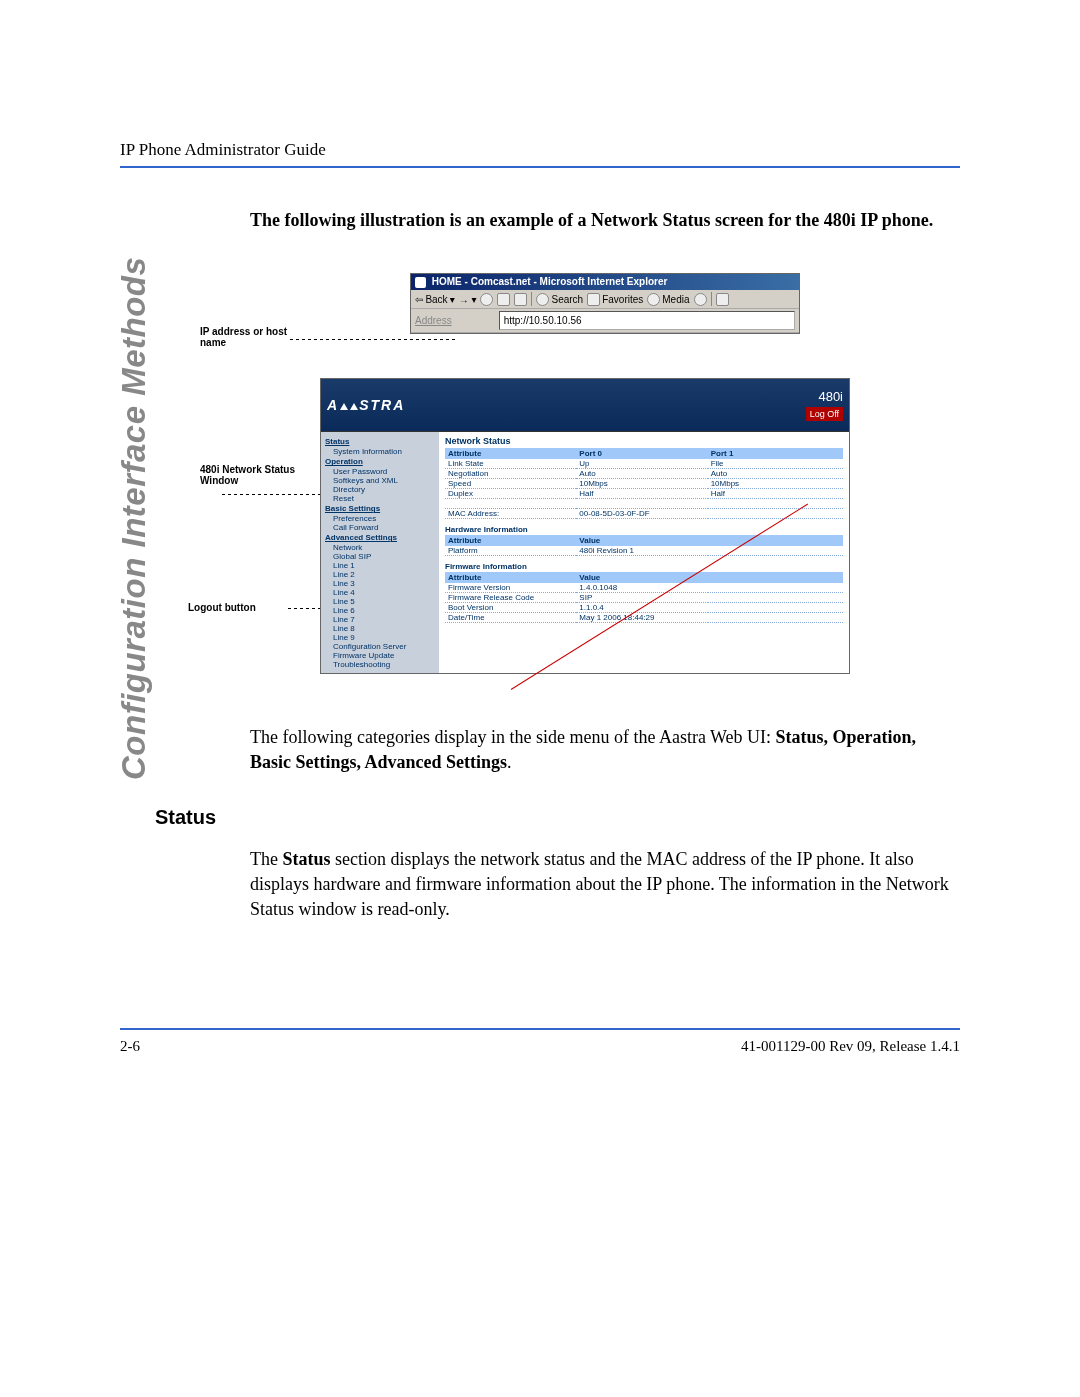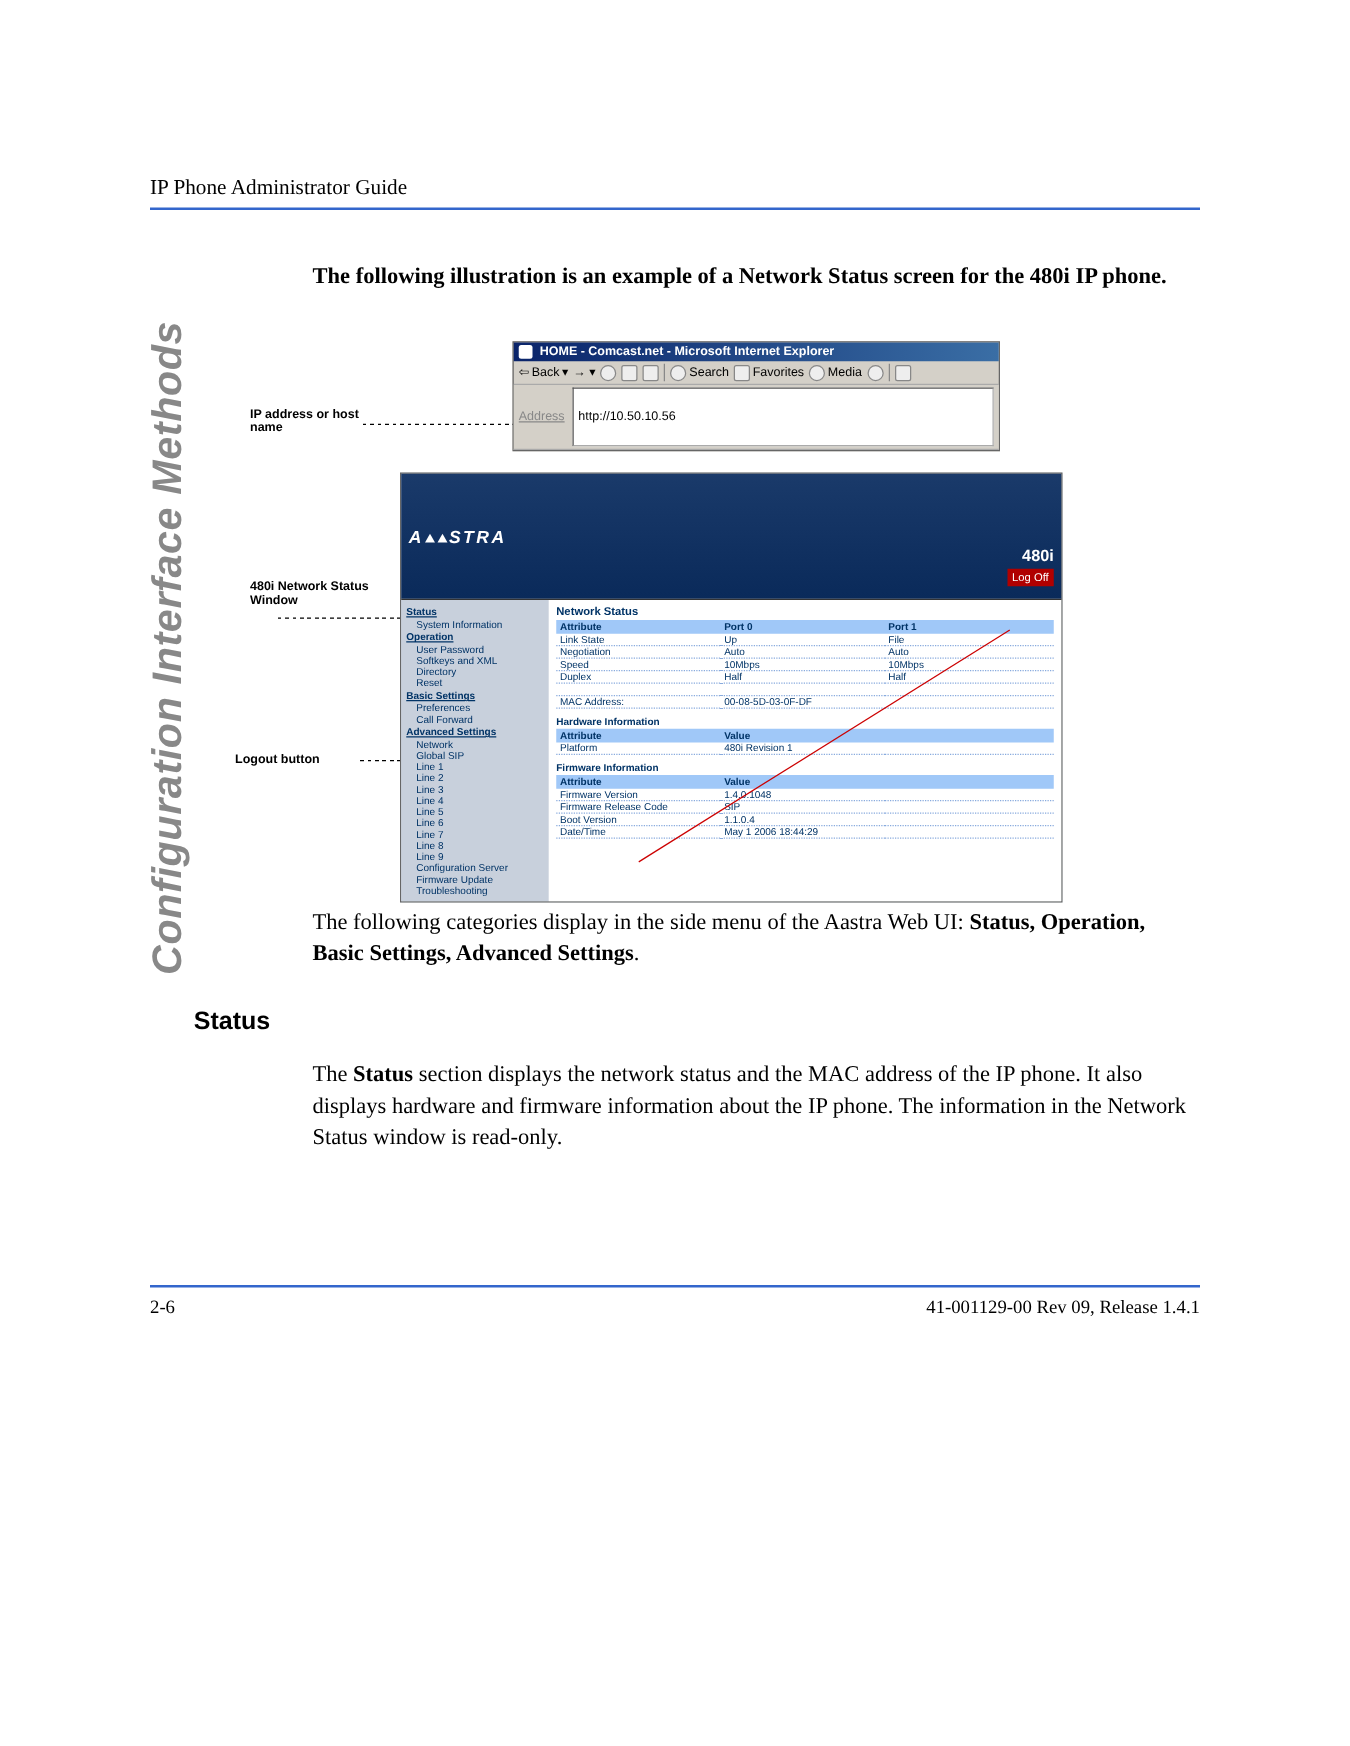--- a/index.html
+++ b/index.html
@@ -15,28 +15,28 @@
     .callout-line { position: absolute; background: repeating-linear-gradient(to right, #000 0 3px, transparent 3px 6px); height: 1px; }
     .browser-window { position: absolute; left: 250px; top: 0; width: 390px; background: #d4d0c8; border: 1px solid #666; font-family: "Tahoma", Arial, sans-serif; font-size: 10px; }
     .browser-titlebar { background: linear-gradient(to right, #0a246a, #3a6ea5); color: #fff; padding: 2px 4px; font-size: 10px; font-weight: bold; }
     .browser-titlebar .ie-icon { display: inline-block; width: 11px; height: 11px; background: #fff; border-radius: 2px; margin-right: 3px; vertical-align: middle; }
     .browser-menubar { padding: 2px 4px; background: #d4d0c8; border-bottom: 1px solid #aaa; }
     .browser-menubar span { margin-right: 10px; color: #000; }
     .browser-toolbar { padding: 2px 4px; border-bottom: 1px solid #aaa; display: flex; align-items: center; gap: 4px; }
     .tb-btn { display: inline-flex; align-items: center; gap: 2px; color: #000; }
     .tb-icon { width: 13px; height: 13px; border: 1px solid #888; border-radius: 50%; background: #eee; display: inline-block; }
     .tb-sep { width: 1px; height: 14px; background: #888; }
-    .browser-addrbar { padding: 2px 4px; display: flex; align-items: center; background: #d4d0c8; border-bottom: 1px solid #aaa; }
+    .browser-addrbar { padding: 2px 4px; display: flex; align-items: center; background: #d4d0c8; border-bottom: 1px solid #aaa; gap: 41px; }
     .addr-label { color: #888; text-decoration: underline; margin-right: 6px; }
-    .addr-value { background: #fff; border: 1px inset #aaa; padding: 17px 4px; flex: 1; }
+    .addr-value { background: #fff; border: 1px inset #aaa; padding: 3px 4px; flex: 1; }
     .aastra-panel { position: absolute; left: 160px; top: 105px; width: 530px; background: #d8dde4; border: 1px solid #666; font-family: Arial, sans-serif; font-size: 9px; }
     .aastra-header { background: linear-gradient(to bottom, #1a3a6a, #0a2a5a); color: #fff; padding: 10px 6px; display: flex; align-items: center; justify-content: space-between; border-bottom: 1px solid #333; }
     .aastra-logo { font-family: Arial, sans-serif; font-weight: bold; font-style: italic; letter-spacing: 2px; font-size: 14px; color: #fff; }
     .aastra-logo .tri { display: inline-block; width: 0; height: 0; border-left: 4px solid transparent; border-right: 4px solid transparent; border-bottom: 7px solid #fff; margin: 0 1px; }
-    .aastra-model { font-weight: bold; font-size: 13px; text-align: right; margin-top: 48px; }
+    .aastra-model { font-weight: normal; font-size: 13px; text-align: right; }
     .aastra-logoff { background: #b00000; color: #fff; font-size: 9px; padding: 2px 4px; margin-top: 3px; display: inline-block; }
     .aastra-body { display: flex; }
     .sidebar { width: 118px; background: #c8d0dc; padding: 4px 2px; font-size: 8px; }
     .sb-head { color: #003366; font-weight: bold; text-decoration: underline; padding: 1px 2px; cursor: pointer; }
     .sb-item { color: #003366; padding: 0px 2px 0px 10px; cursor: pointer; }
     .content { flex: 1; background: #fff; padding: 4px 6px; }
     .content-title { font-weight: bold; font-size: 9px; color: #003366; margin-bottom: 2px; }
     .tbl { width: 100%; border-collapse: collapse; font-size: 8px; margin-bottom: 6px; }
     .tbl th { background: #a0c8f8; color: #003366; font-weight: bold; text-align: left; padding: 1px 3px; font-size: 8px; }
     .tbl td { padding: 0px 3px; border-bottom: 1px dotted #88aadd; color: #003366; }

